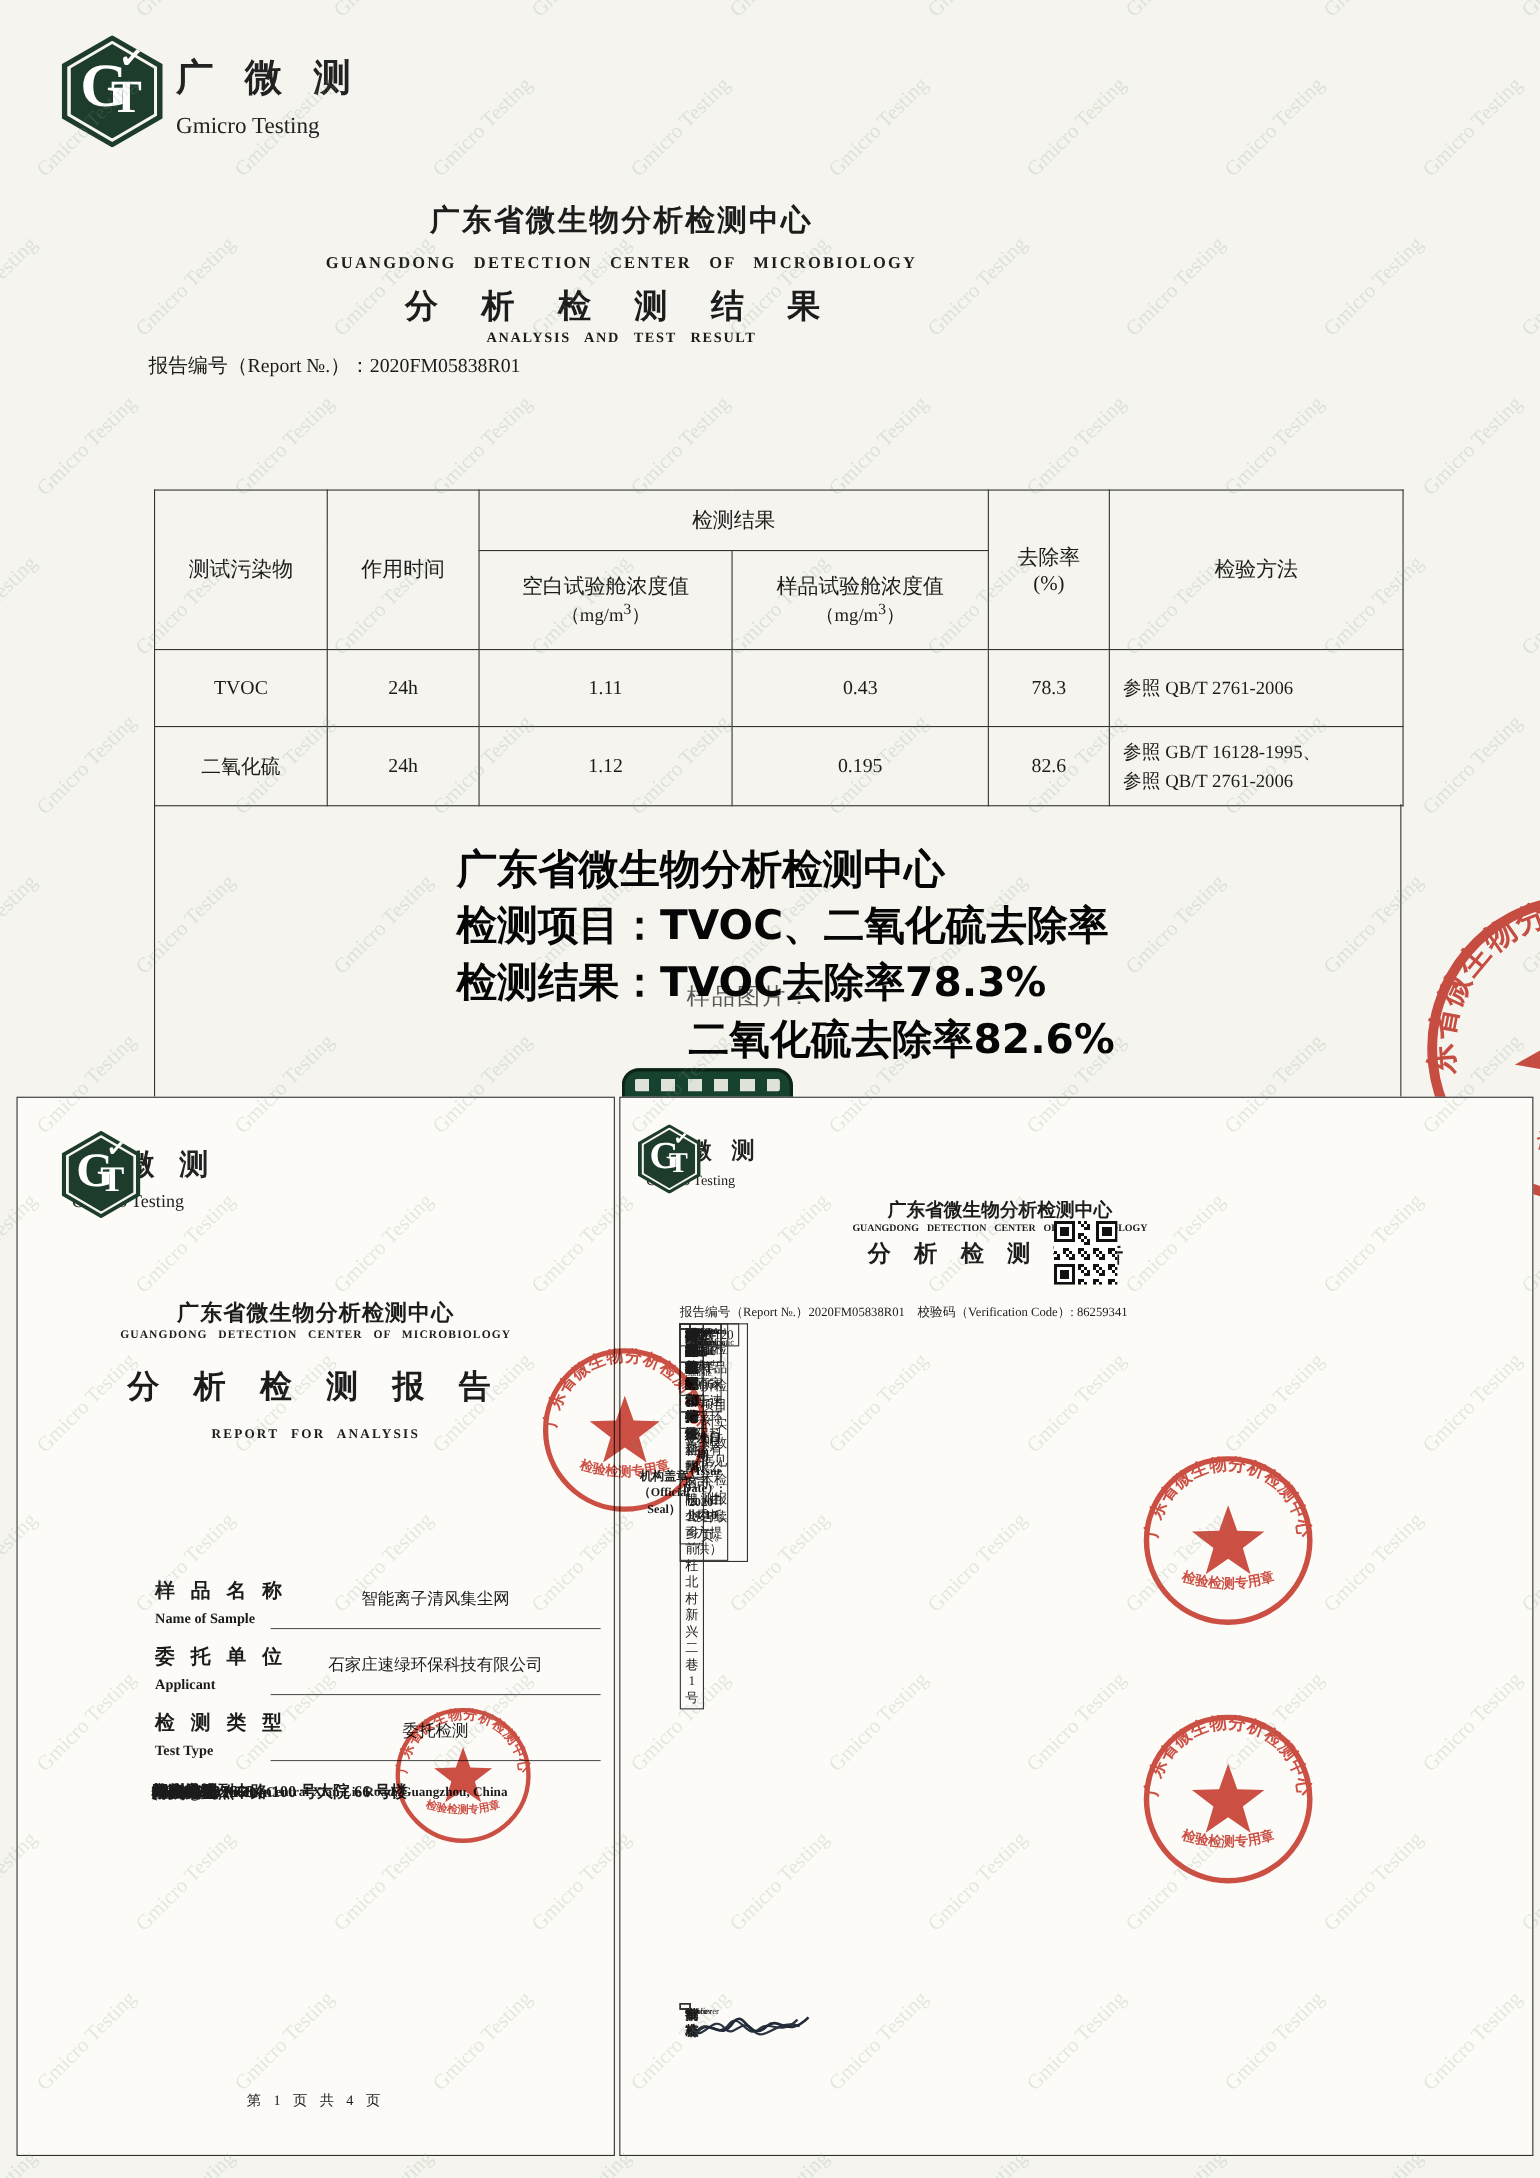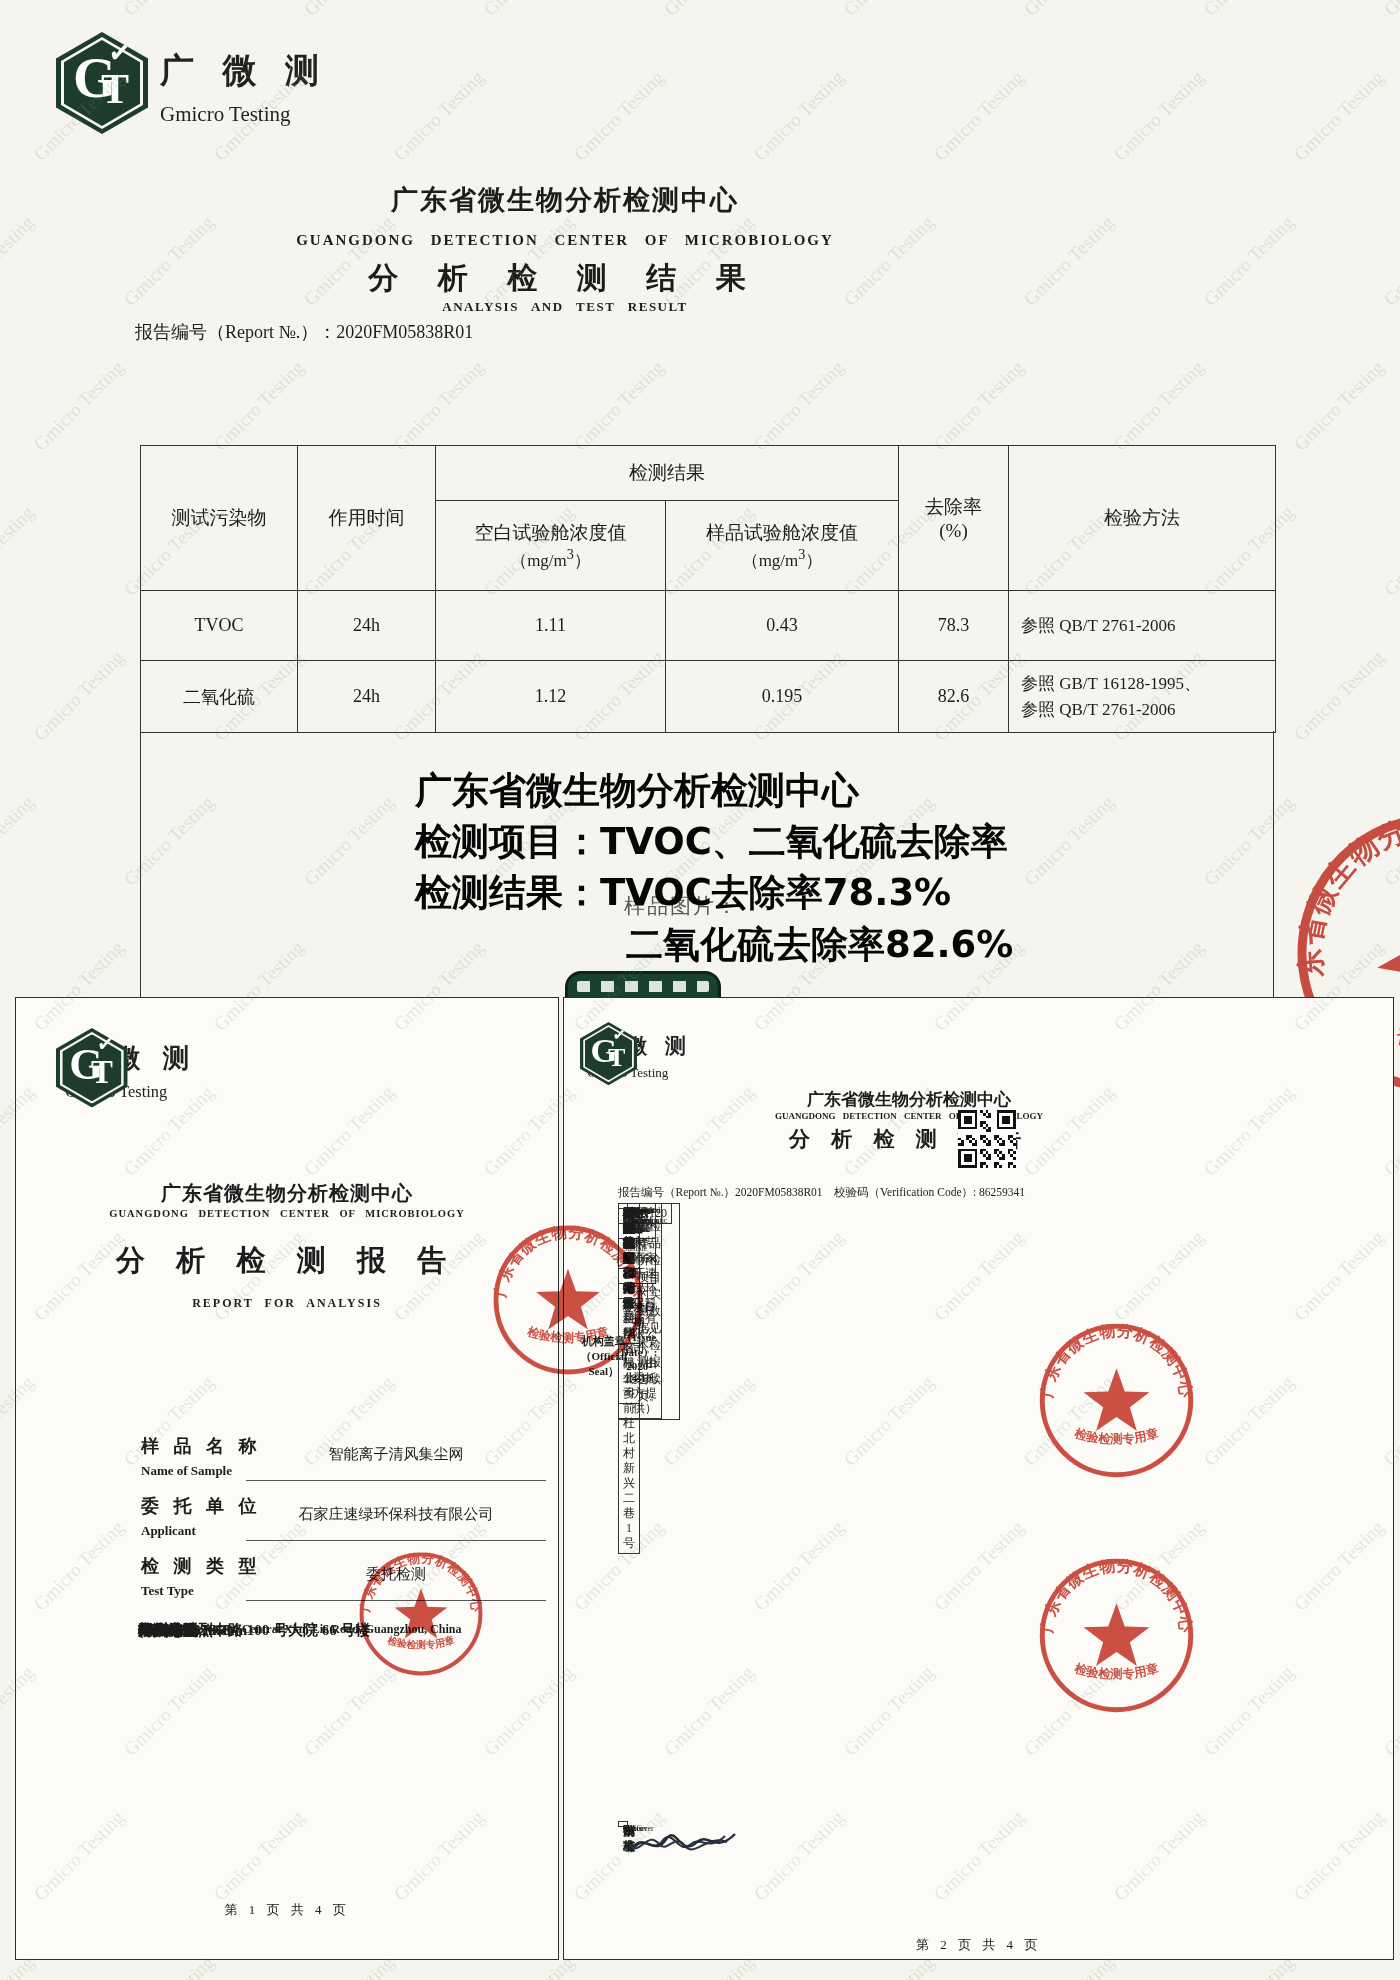--- a/index.html
+++ b/index.html
@@ -554,21 +554,20 @@
             </td>
         <td class="sig">
           <svg width="120" height="36" viewBox="0 0 120 36">
                 <path d="M8 26 C 22 2, 30 34, 44 12 C 54 0, 58 32, 74 16 C 86 6, 92 28, 112 8" stroke="#222a38" fill="none" stroke-width="2.4"></path>
               </svg>
         </td>
       </tr>
     </tbody>
       </table>
 
-    <div class="pfoot" style="top:938px;">第 2 页 共 4 页</div>
 
     <svg class="stamp z12" style="left:470px;top:320px;" width="165" height="165" viewBox="0 0 200 200">
       <defs>
           <path id="arcT_b" d="M 22 100 A 78 78 0 1 1 178 100"></path>
           <path id="arcB_b" d="M 38 140 Q 100 164 162 140"></path>
         </defs>
       <circle cx="100" cy="100" r="90" fill="none" stroke="#c8372b" stroke-width="6"></circle>
       <text fill="#c8372b" font-size="19" letter-spacing="1"><textPath href="#arcT_b" startOffset="50%" text-anchor="middle">广东省微生物分析检测中心</textPath></text>
       <polygon fill="#c8372b" points="100,61 110,89.2 139.9,90 116.2,108.3 124.7,137 100,120 75.3,137 83.8,108.3 60.1,90 90,89.2"></polygon>
       <text fill="#c8372b" font-size="15"><textPath href="#arcB_b" startOffset="50%" text-anchor="middle">检验检测专用章</textPath></text>

